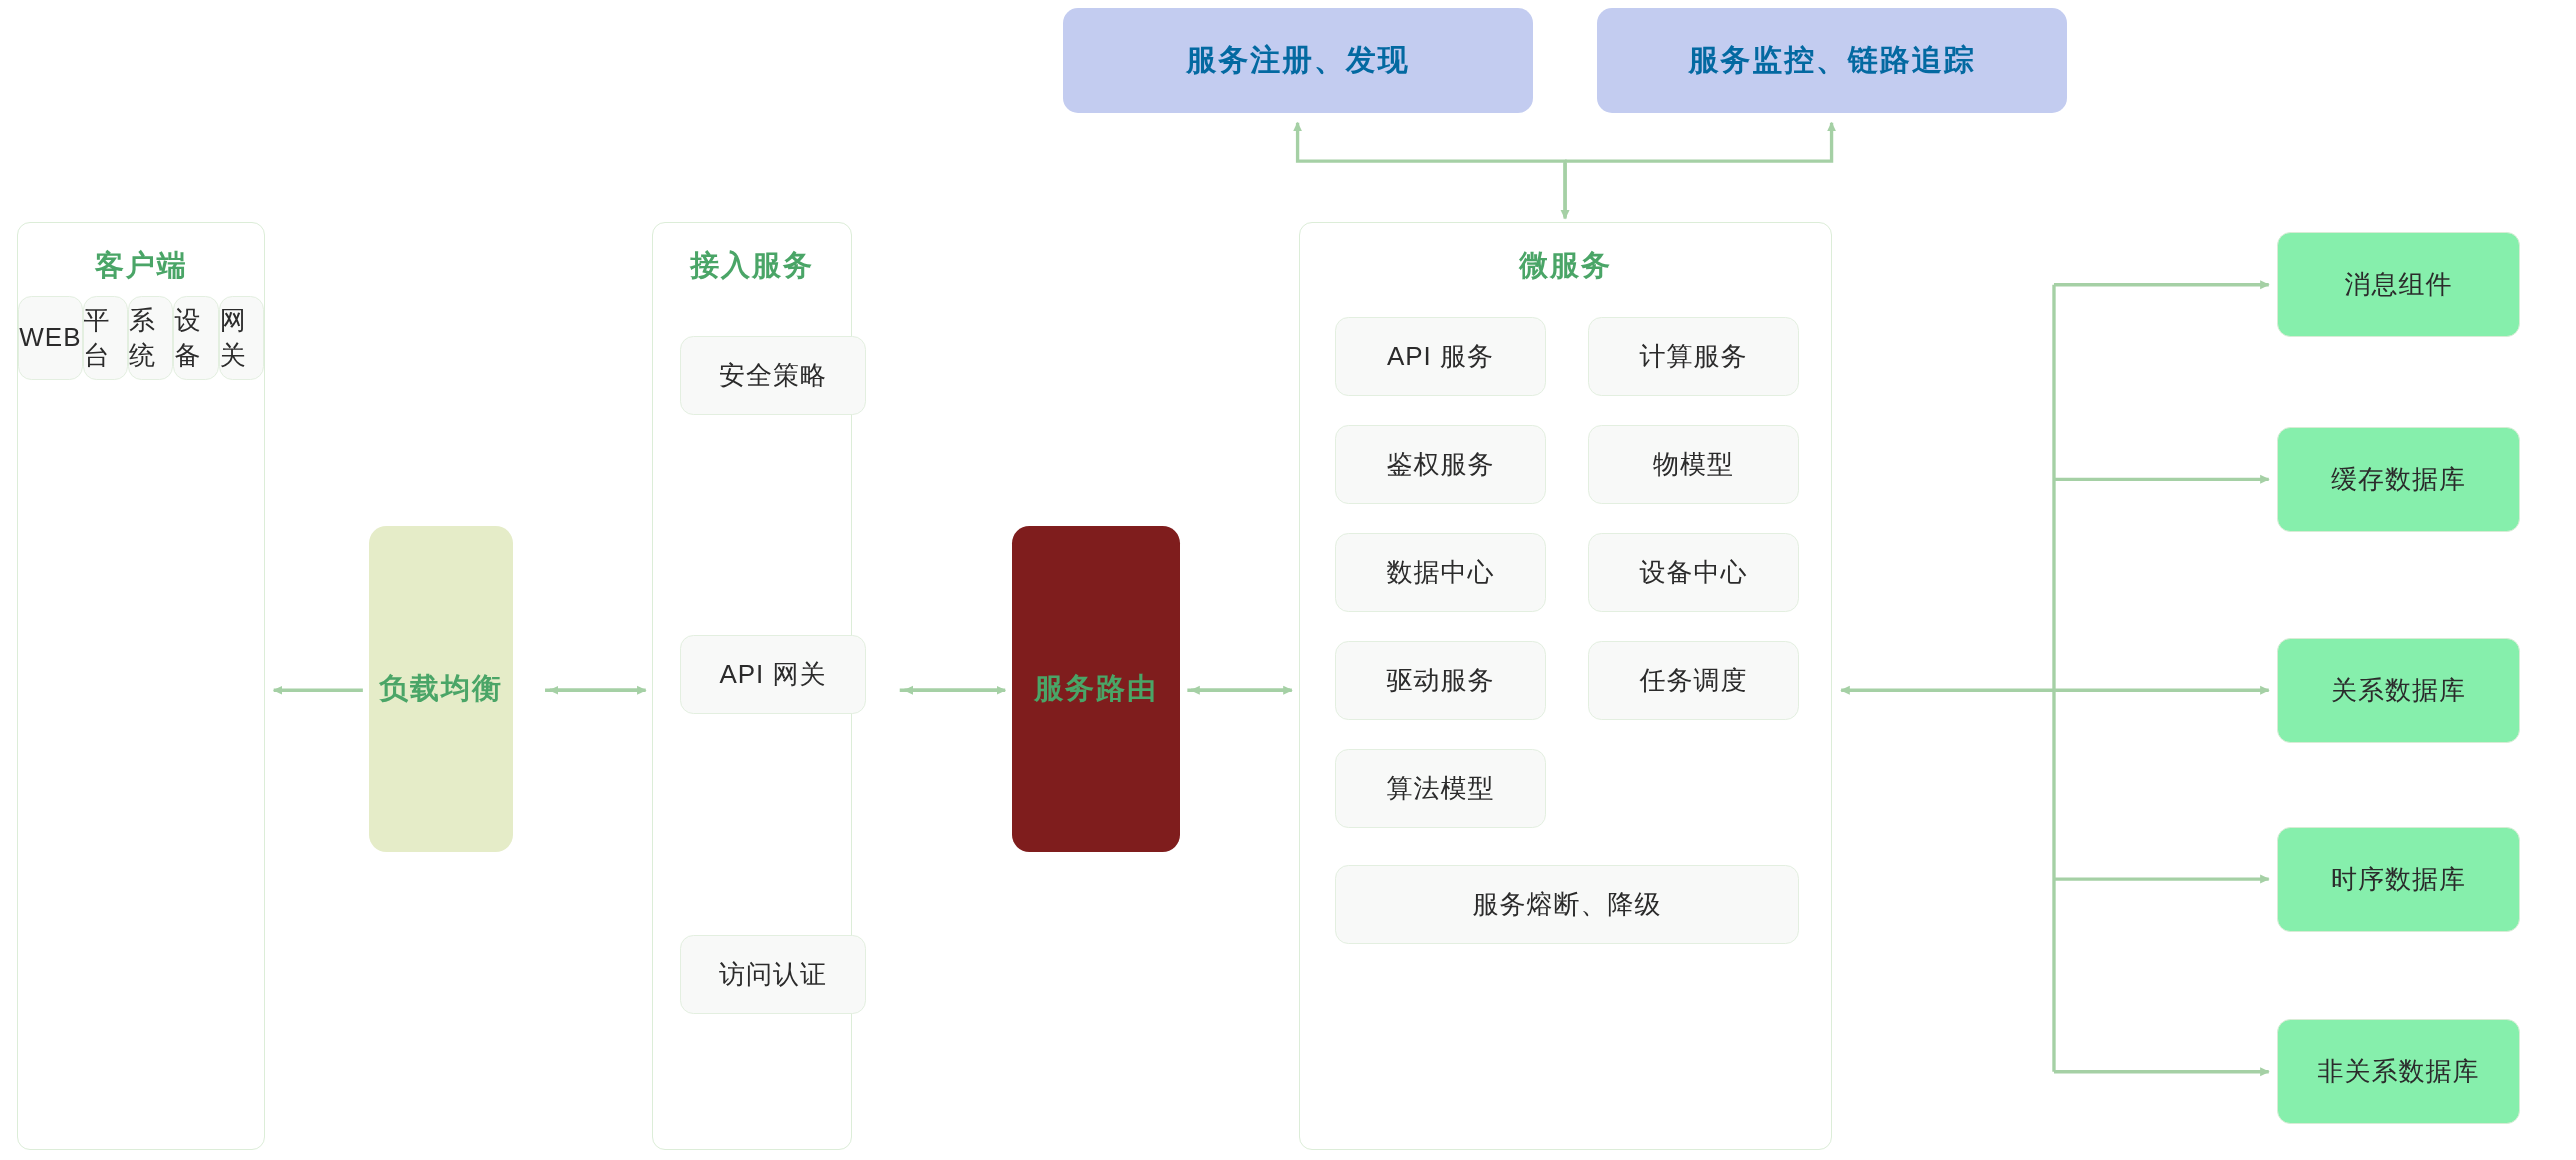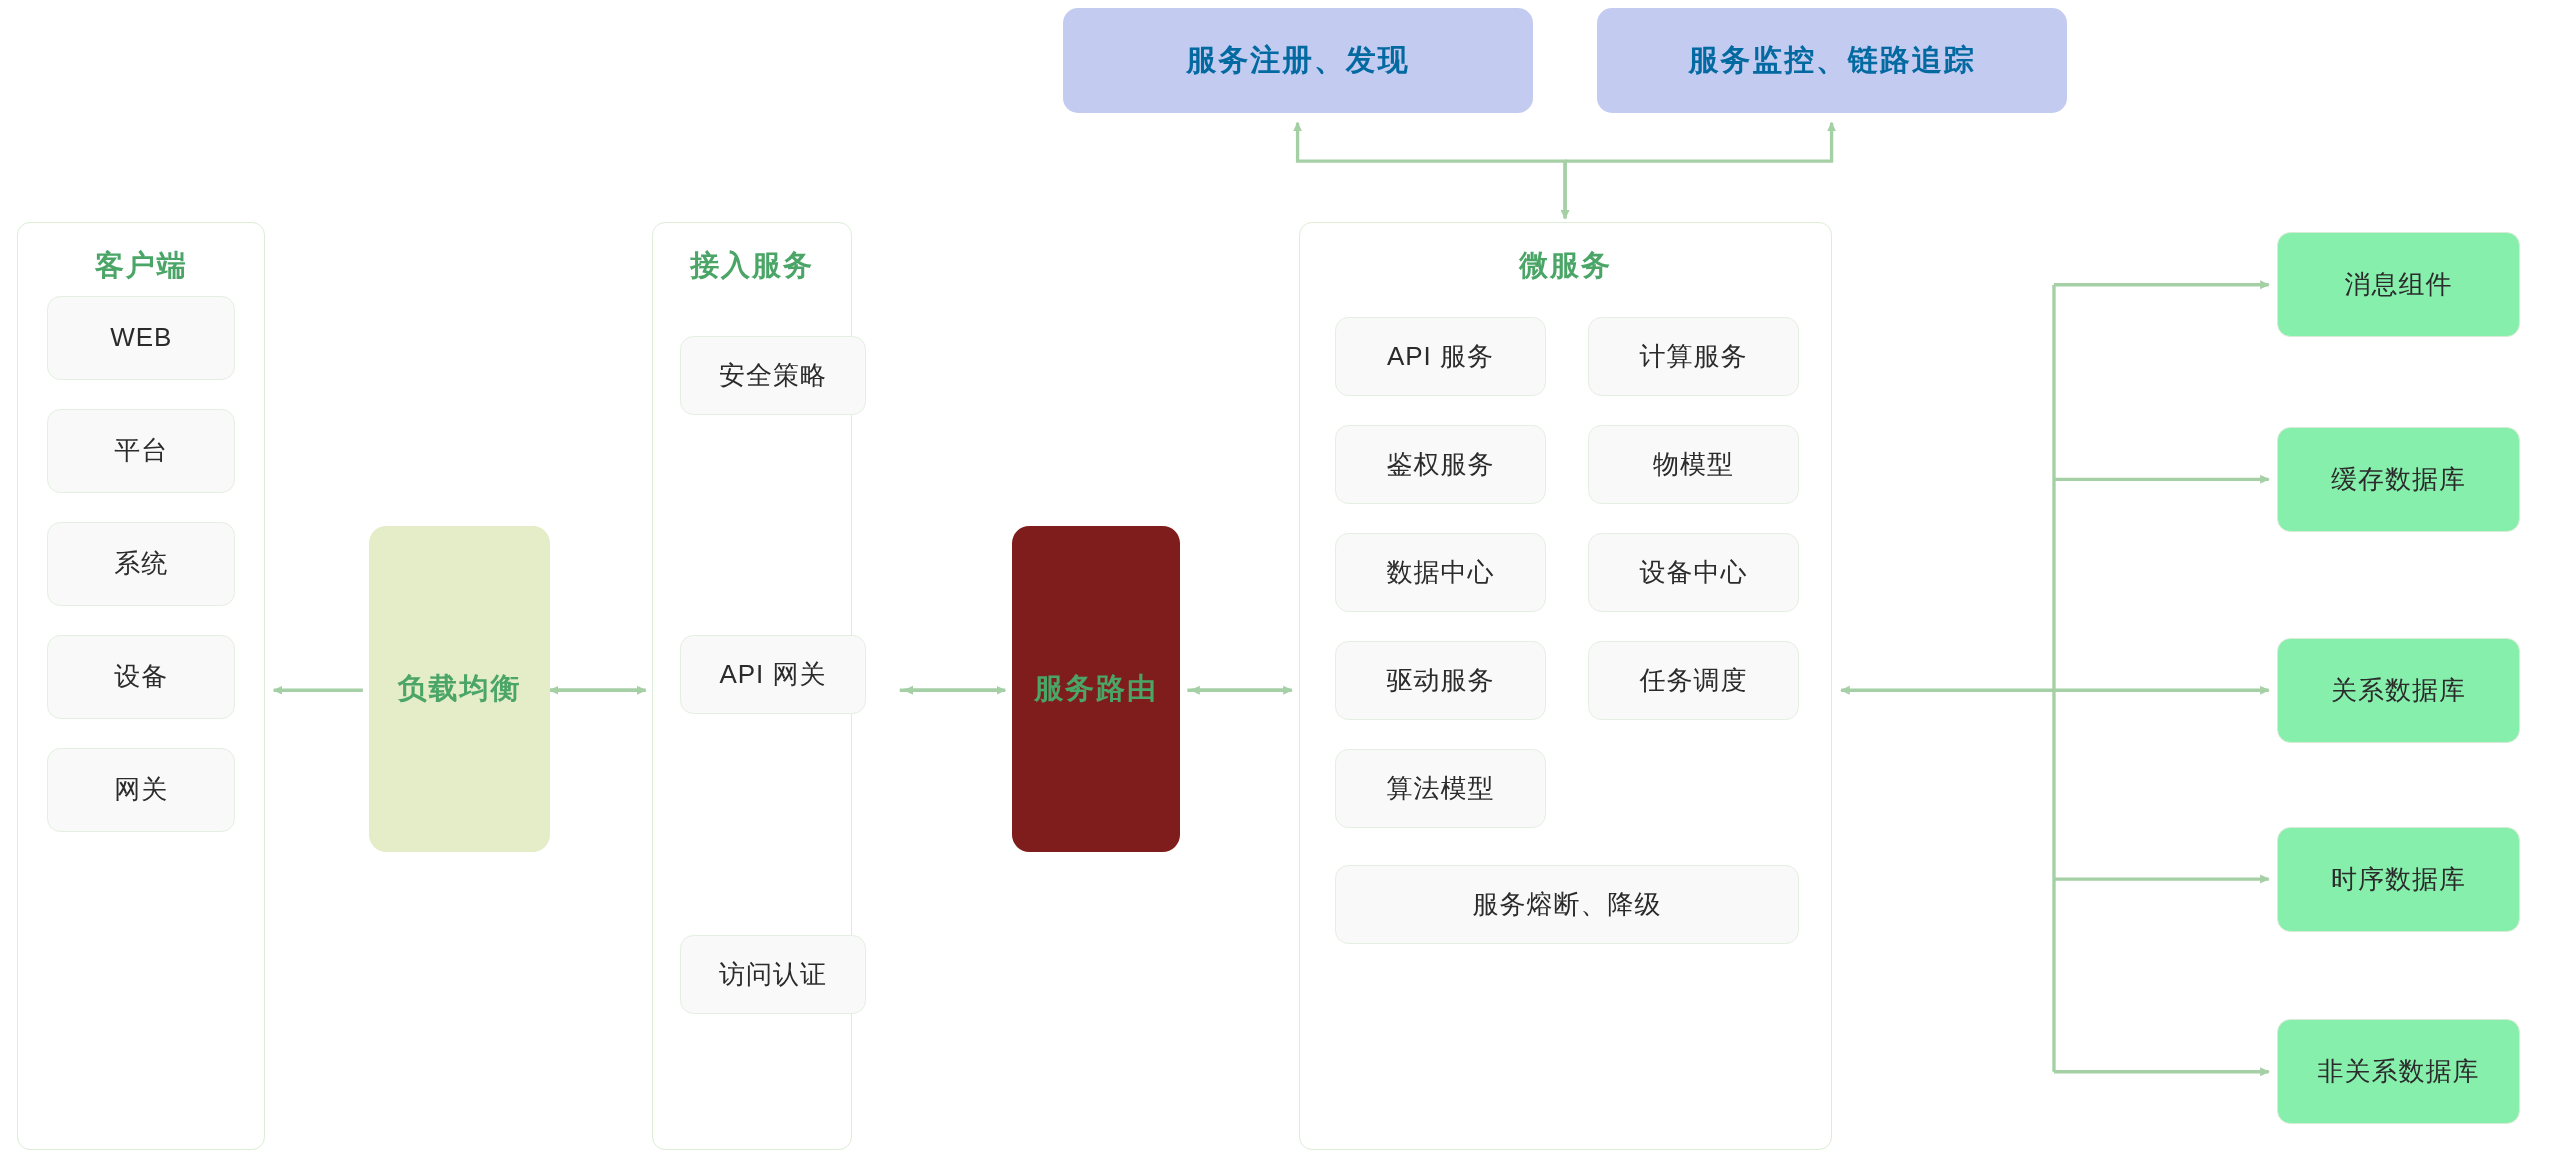--- a/index.html
+++ b/index.html
@@ -40,23 +40,22 @@
     text-align: center;
     color: #4aa567;
     font-weight: bold;
     font-size: 29px;
     letter-spacing: 1.9px;
     margin-top: 23px;
     margin-bottom: 9.6px;
   }
   .panel-body {
     display: flex;
-    flex-direction: column;
-    align-items: center;
-    text-align: center;
+    flex-direction: row;
+    align-items: center;
   }
 
   
   .chip {
     background: #f8f9f8;
     border: 1.9px solid #e3efe0;
     border-radius: 13.4px;
     box-sizing: border-box;
     display: flex;
     align-items: center;
@@ -130,21 +129,21 @@
     justify-content: center;
     color: #4aa567;
     font-weight: bold;
     font-size: 29px;
     letter-spacing: 1.9px;
     box-sizing: border-box;
   }
   #box-lb {
     left: 369px;
     top: 526px;
-    width: 181px;
+    width: 144px;
     height: 326px;
     background: #e5ecc8;
   }
   #box-route {
     left: 1012px;
     top: 526px;
     width: 168px;
     height: 326px;
     background: #7f1d1d;
   }

